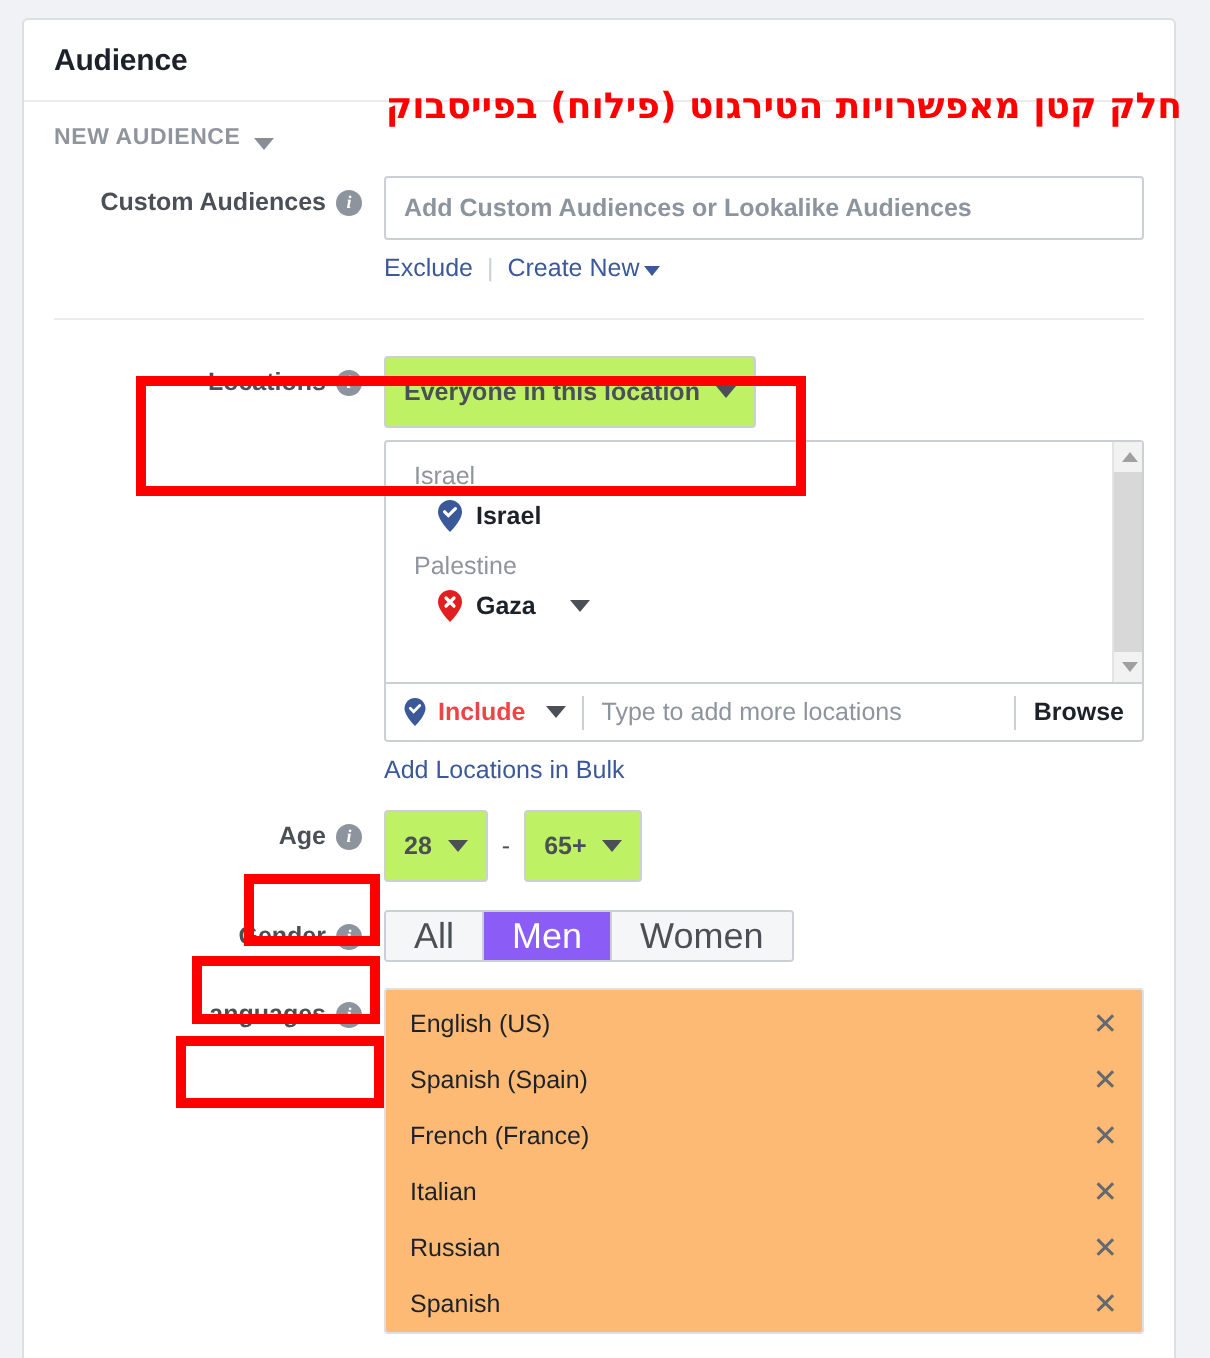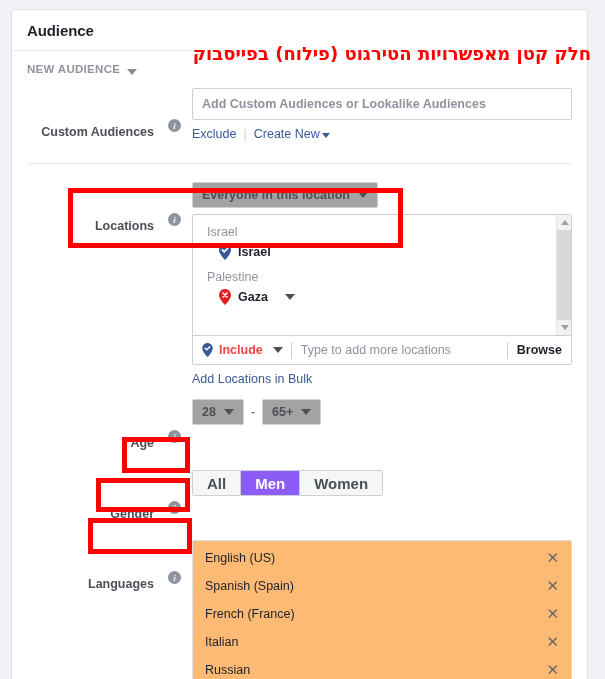--- a/index.html
+++ b/index.html
@@ -84,23 +84,23 @@
     width: 180px;
     min-width: 180px;
     text-align: right;
     padding-right: 11px;
     font-size: 12.5px;
     font-weight: bold;
     color: #4b4f56;
     box-sizing: border-box;
     display: flex;
     justify-content: flex-end;
-    gap: 14px;
+    align-items: center;
+    gap: 5px;
     line-height: 26px;
-    margin-top: 31px;
   }
   .info-icon {
     display: inline-flex;
     width: 13px; height: 13px;
     border-radius: 50%;
     background: #8d949e;
     color: #fff;
     font-size: 9px;
     font-weight: bold;
     align-items: center;
@@ -150,22 +150,22 @@
   }
 
   .section-divider {
     height: 1px;
     background: #e9ebee;
     margin: 18px 15px 0 15px;
   }
 
   
   .dd-btn {
-    height: 26px;
-    background: #a3a3a3;
+    height: 36px;
+    background: #bef264;
     border: 1px solid #ccd0d5;
     border-radius: 2px;
     display: inline-flex;
     align-items: center;
     gap: 8px;
     padding: 0 9px;
     font-size: 12.5px;
     color: #4b4f56;
     font-weight: bold;
     box-sizing: border-box;
@@ -292,22 +292,22 @@
     border: 1px solid #ccd0d5;
     border-radius: 2px;
     overflow: hidden;
     height: 26px;
     box-sizing: border-box;
   }
   .seg-btn {
     padding: 0 14px;
     height: 24px;
     display: flex; align-items: center;
-    font-size: 15px;
-    font-weight: bold;
+    font-size: 18px;
+    font-weight: normal;
     color: #4b4f56;
     background: #f5f6f7;
     border-right: 1px solid #ccd0d5;
     cursor: pointer;
     box-sizing: border-box;
   }
   .seg-btn:last-child { border-right: none; }
   .seg-btn.active {
     background: #8b5cf6;
     color: #fff;

